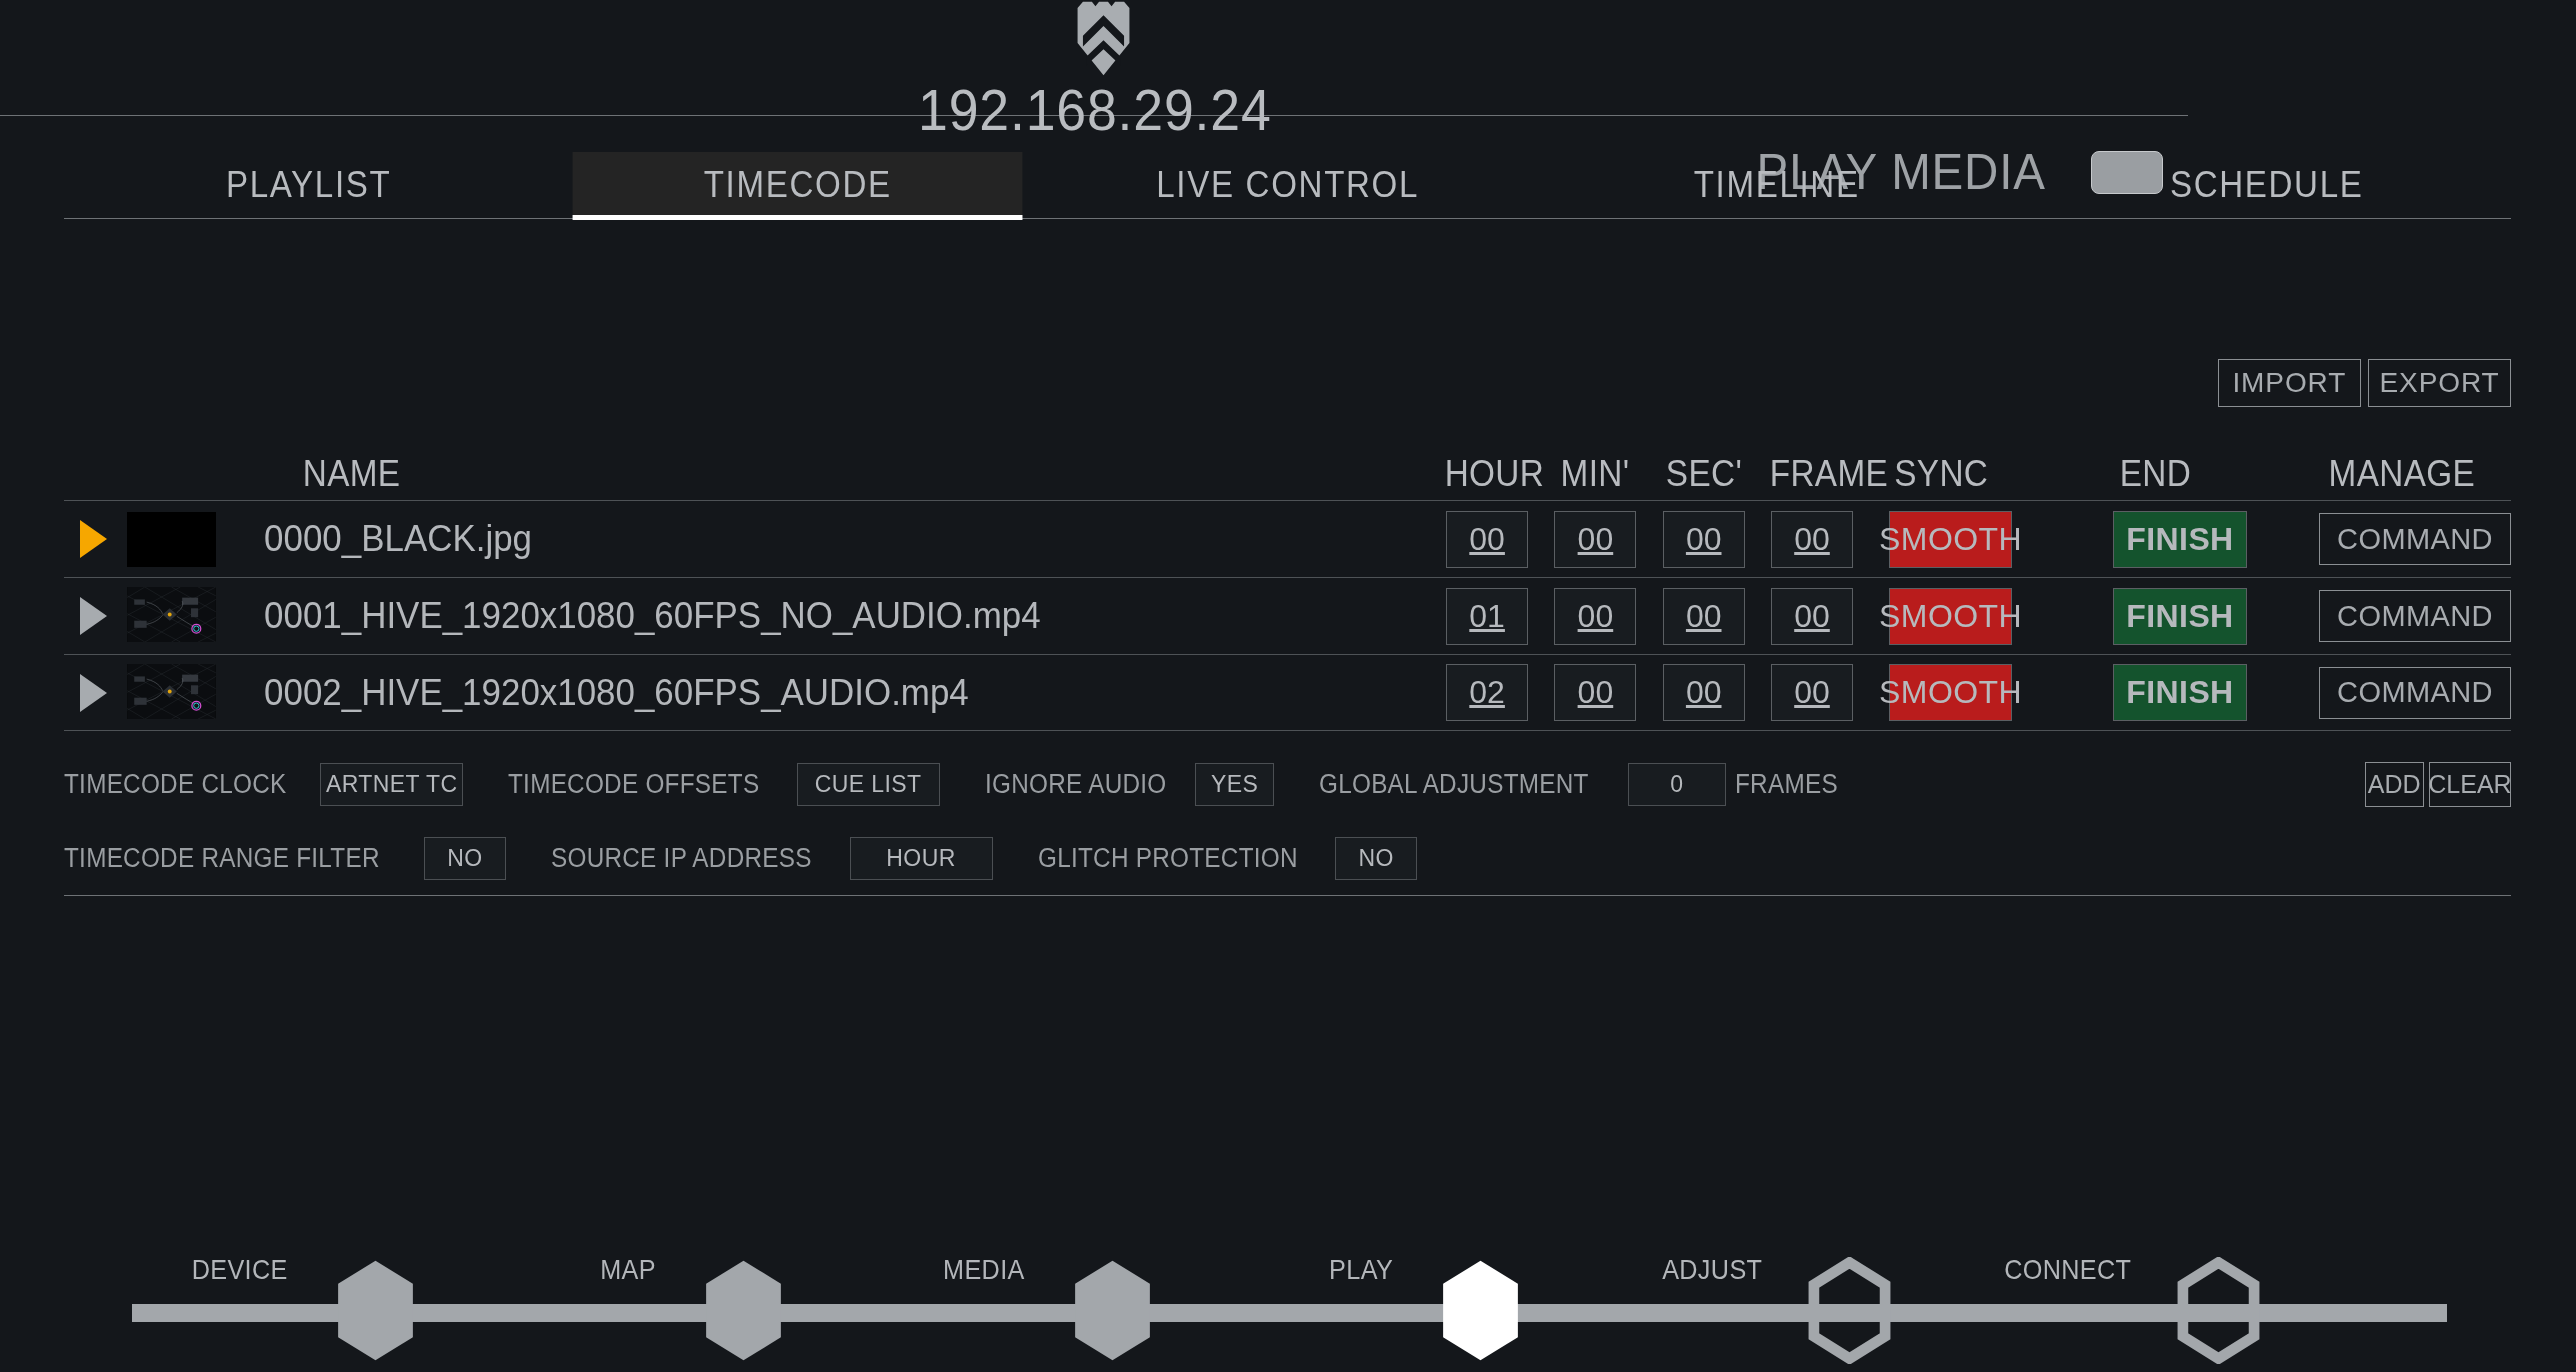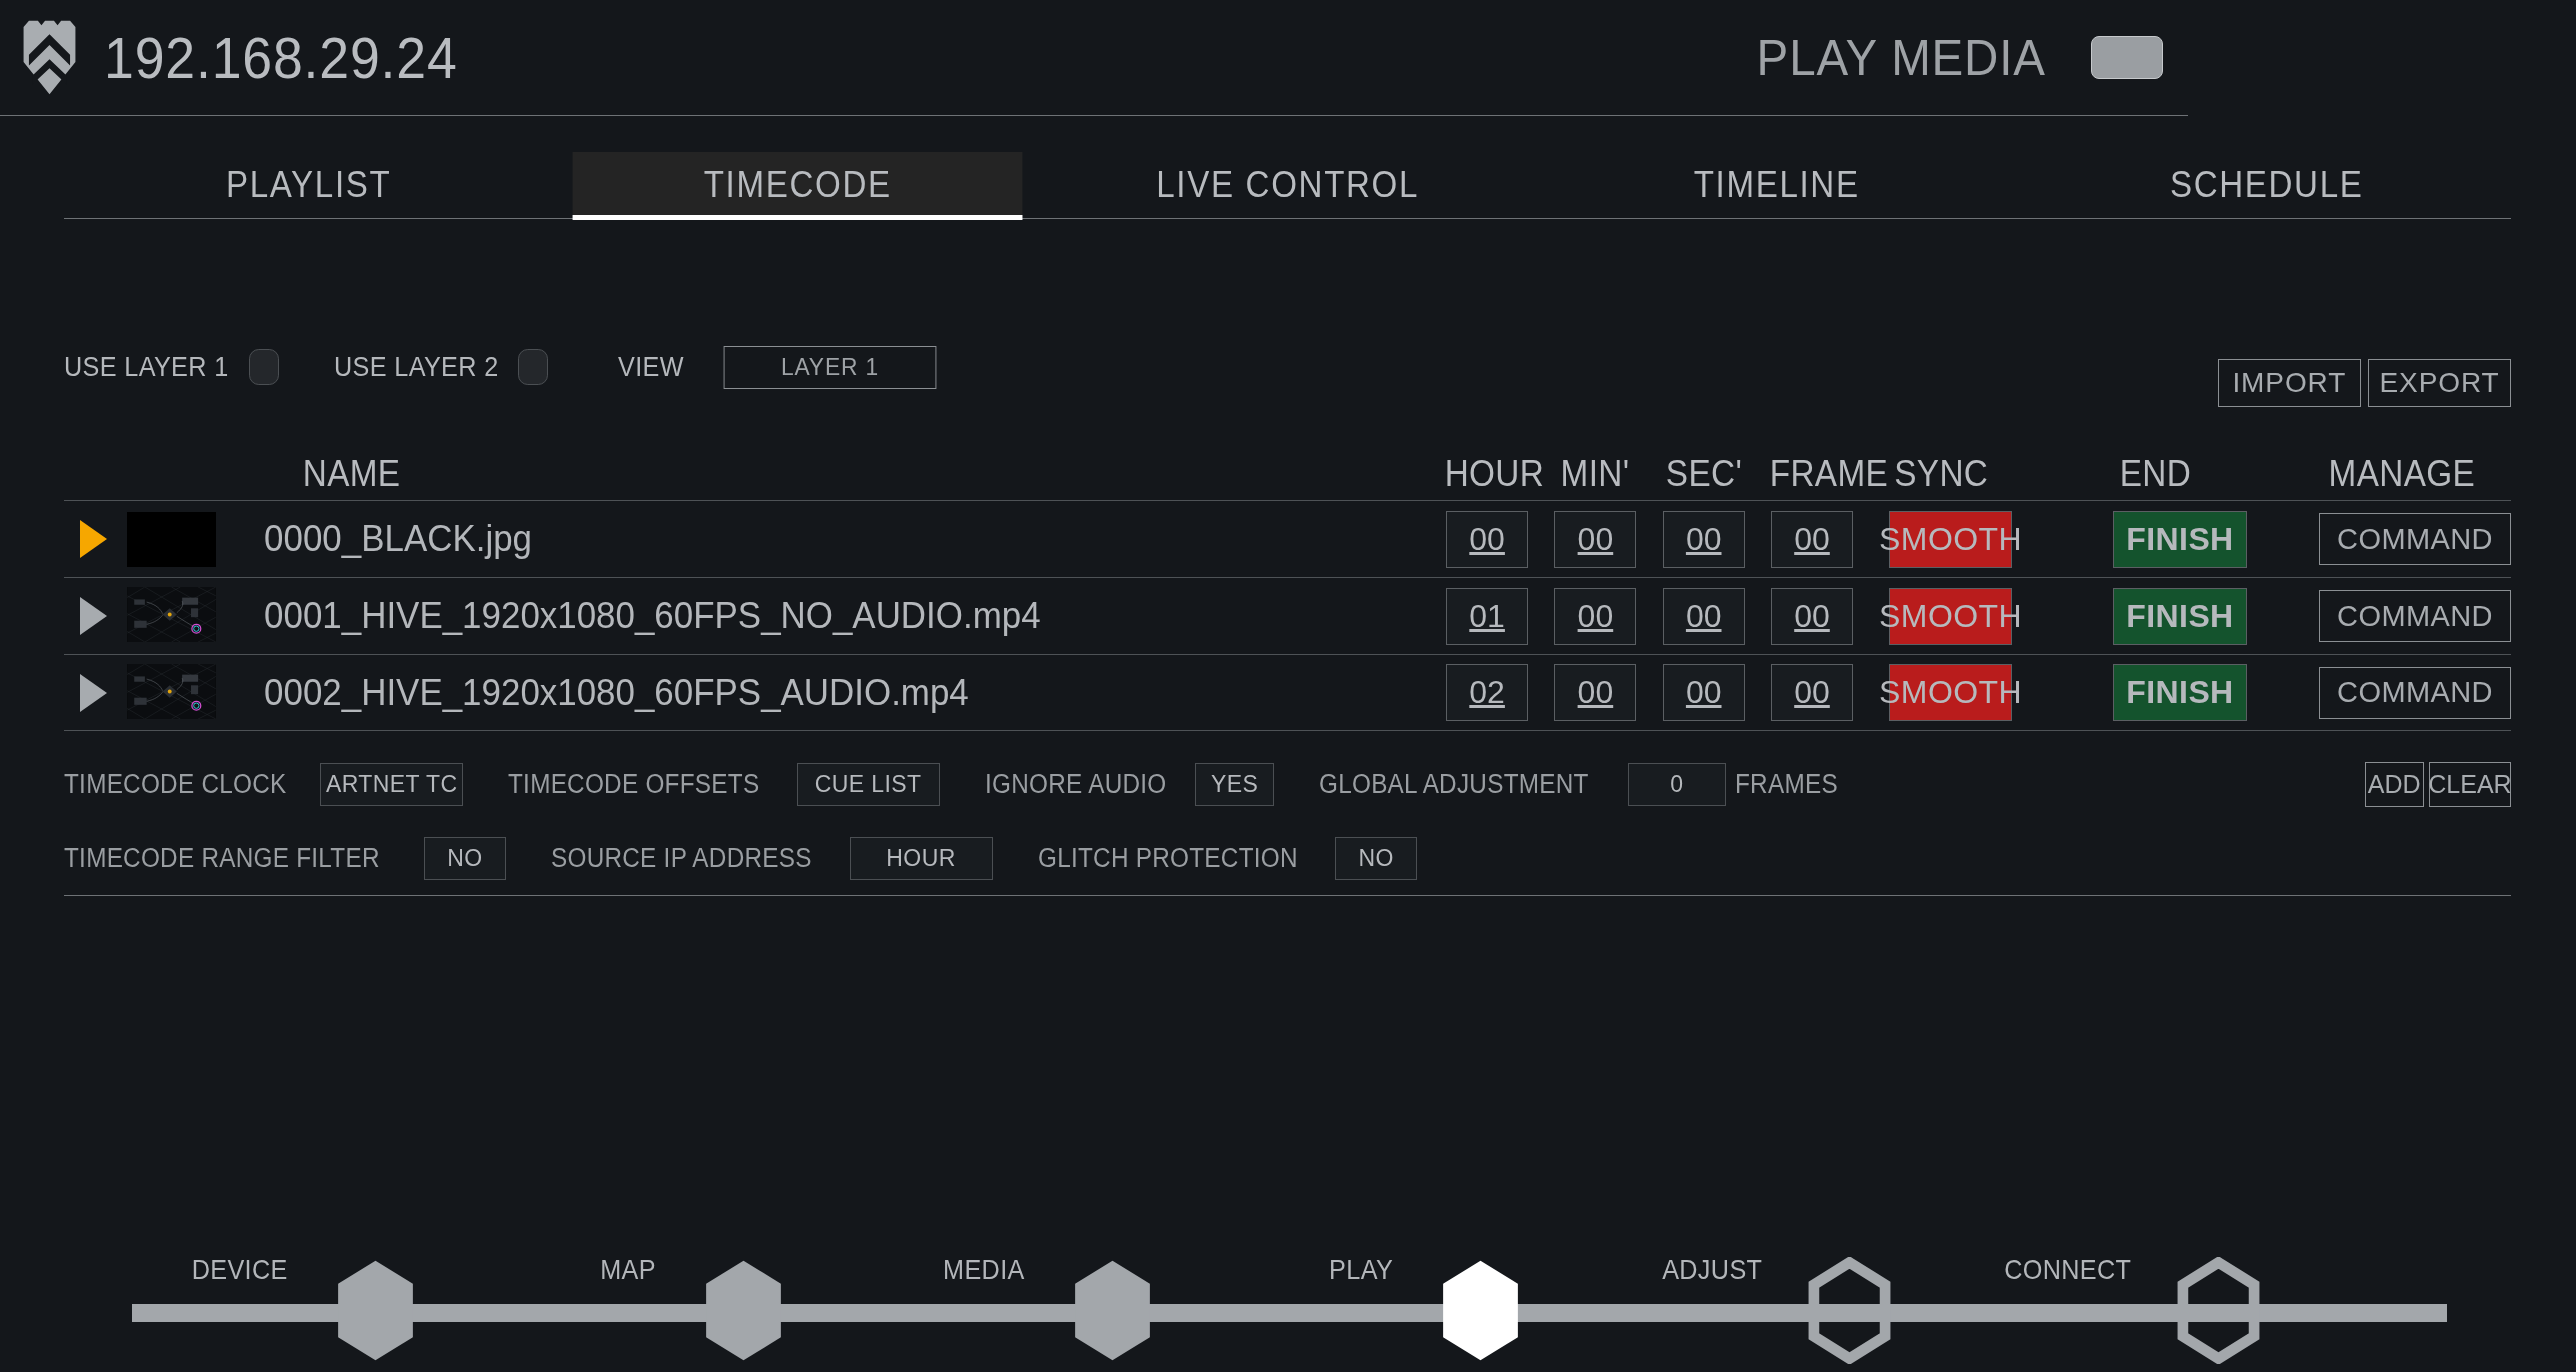--- a/index.html
+++ b/index.html
@@ -9,21 +9,21 @@
     font-family:"Liberation Sans", sans-serif;
     color:#b0b4b8;
     overflow:hidden;
   }
   #app{ position:relative; width:2576px; height:1372px; background:#14171b; }
 
   
   .topbar{
     position:absolute; left:0; top:0; width:2188px; height:116px;
     border-bottom:1.8px solid #6e7276;
-    display:flex; align-items:center;
+    display:flex; align-items:center;flex-direction:column;
   }
   .logo{ margin-left:19.7px; width:59px; height:77px; flex:0 0 auto; }
   .ip{
     margin-left:25px; font-size:57px; letter-spacing:0.9px;
     color:#b9bcc0; font-weight:300; transform:scaleX(0.94); transform-origin:left center;
   }
   .topright{ margin-left:auto; display:flex; align-items:center; margin-right:25px; }
   .playmedia{ font-size:50px; color:#9ea2a6; font-weight:300; letter-spacing:0.9px; transform:scaleX(0.95); }
   .pillbtn{
     margin-left:38px; width:72px; height:43px; border-radius:8px;
@@ -171,30 +171,20 @@
 
   <div class="tabs">
     <div class="tab">PLAYLIST</div>
     <div class="tab active">TIMECODE</div>
     <div class="tab">LIVE CONTROL</div>
     <div class="tab">TIMELINE</div>
     <div class="tab">SCHEDULE</div>
   </div>
 
   <div class="optbar">
-    <div class="optleft">
-      <span class="opt-lbl">USE LAYER 1</span>
-      <span class="toggle"></span>
-      <span class="gap1"></span>
-      <span class="opt-lbl">USE LAYER 2</span>
-      <span class="toggle"></span>
-      <span class="gap2"></span>
-      <span class="opt-lbl">VIEW</span>
-      <span class="viewbox">LAYER 1</span>
-    </div>
     <div class="optright">
       <div class="ie-btn">IMPORT</div>
       <div class="ie-btn">EXPORT</div>
     </div>
   </div>
 
   <div class="table">
 
     <div class="thead">
       <div class="c-handle"></div>

